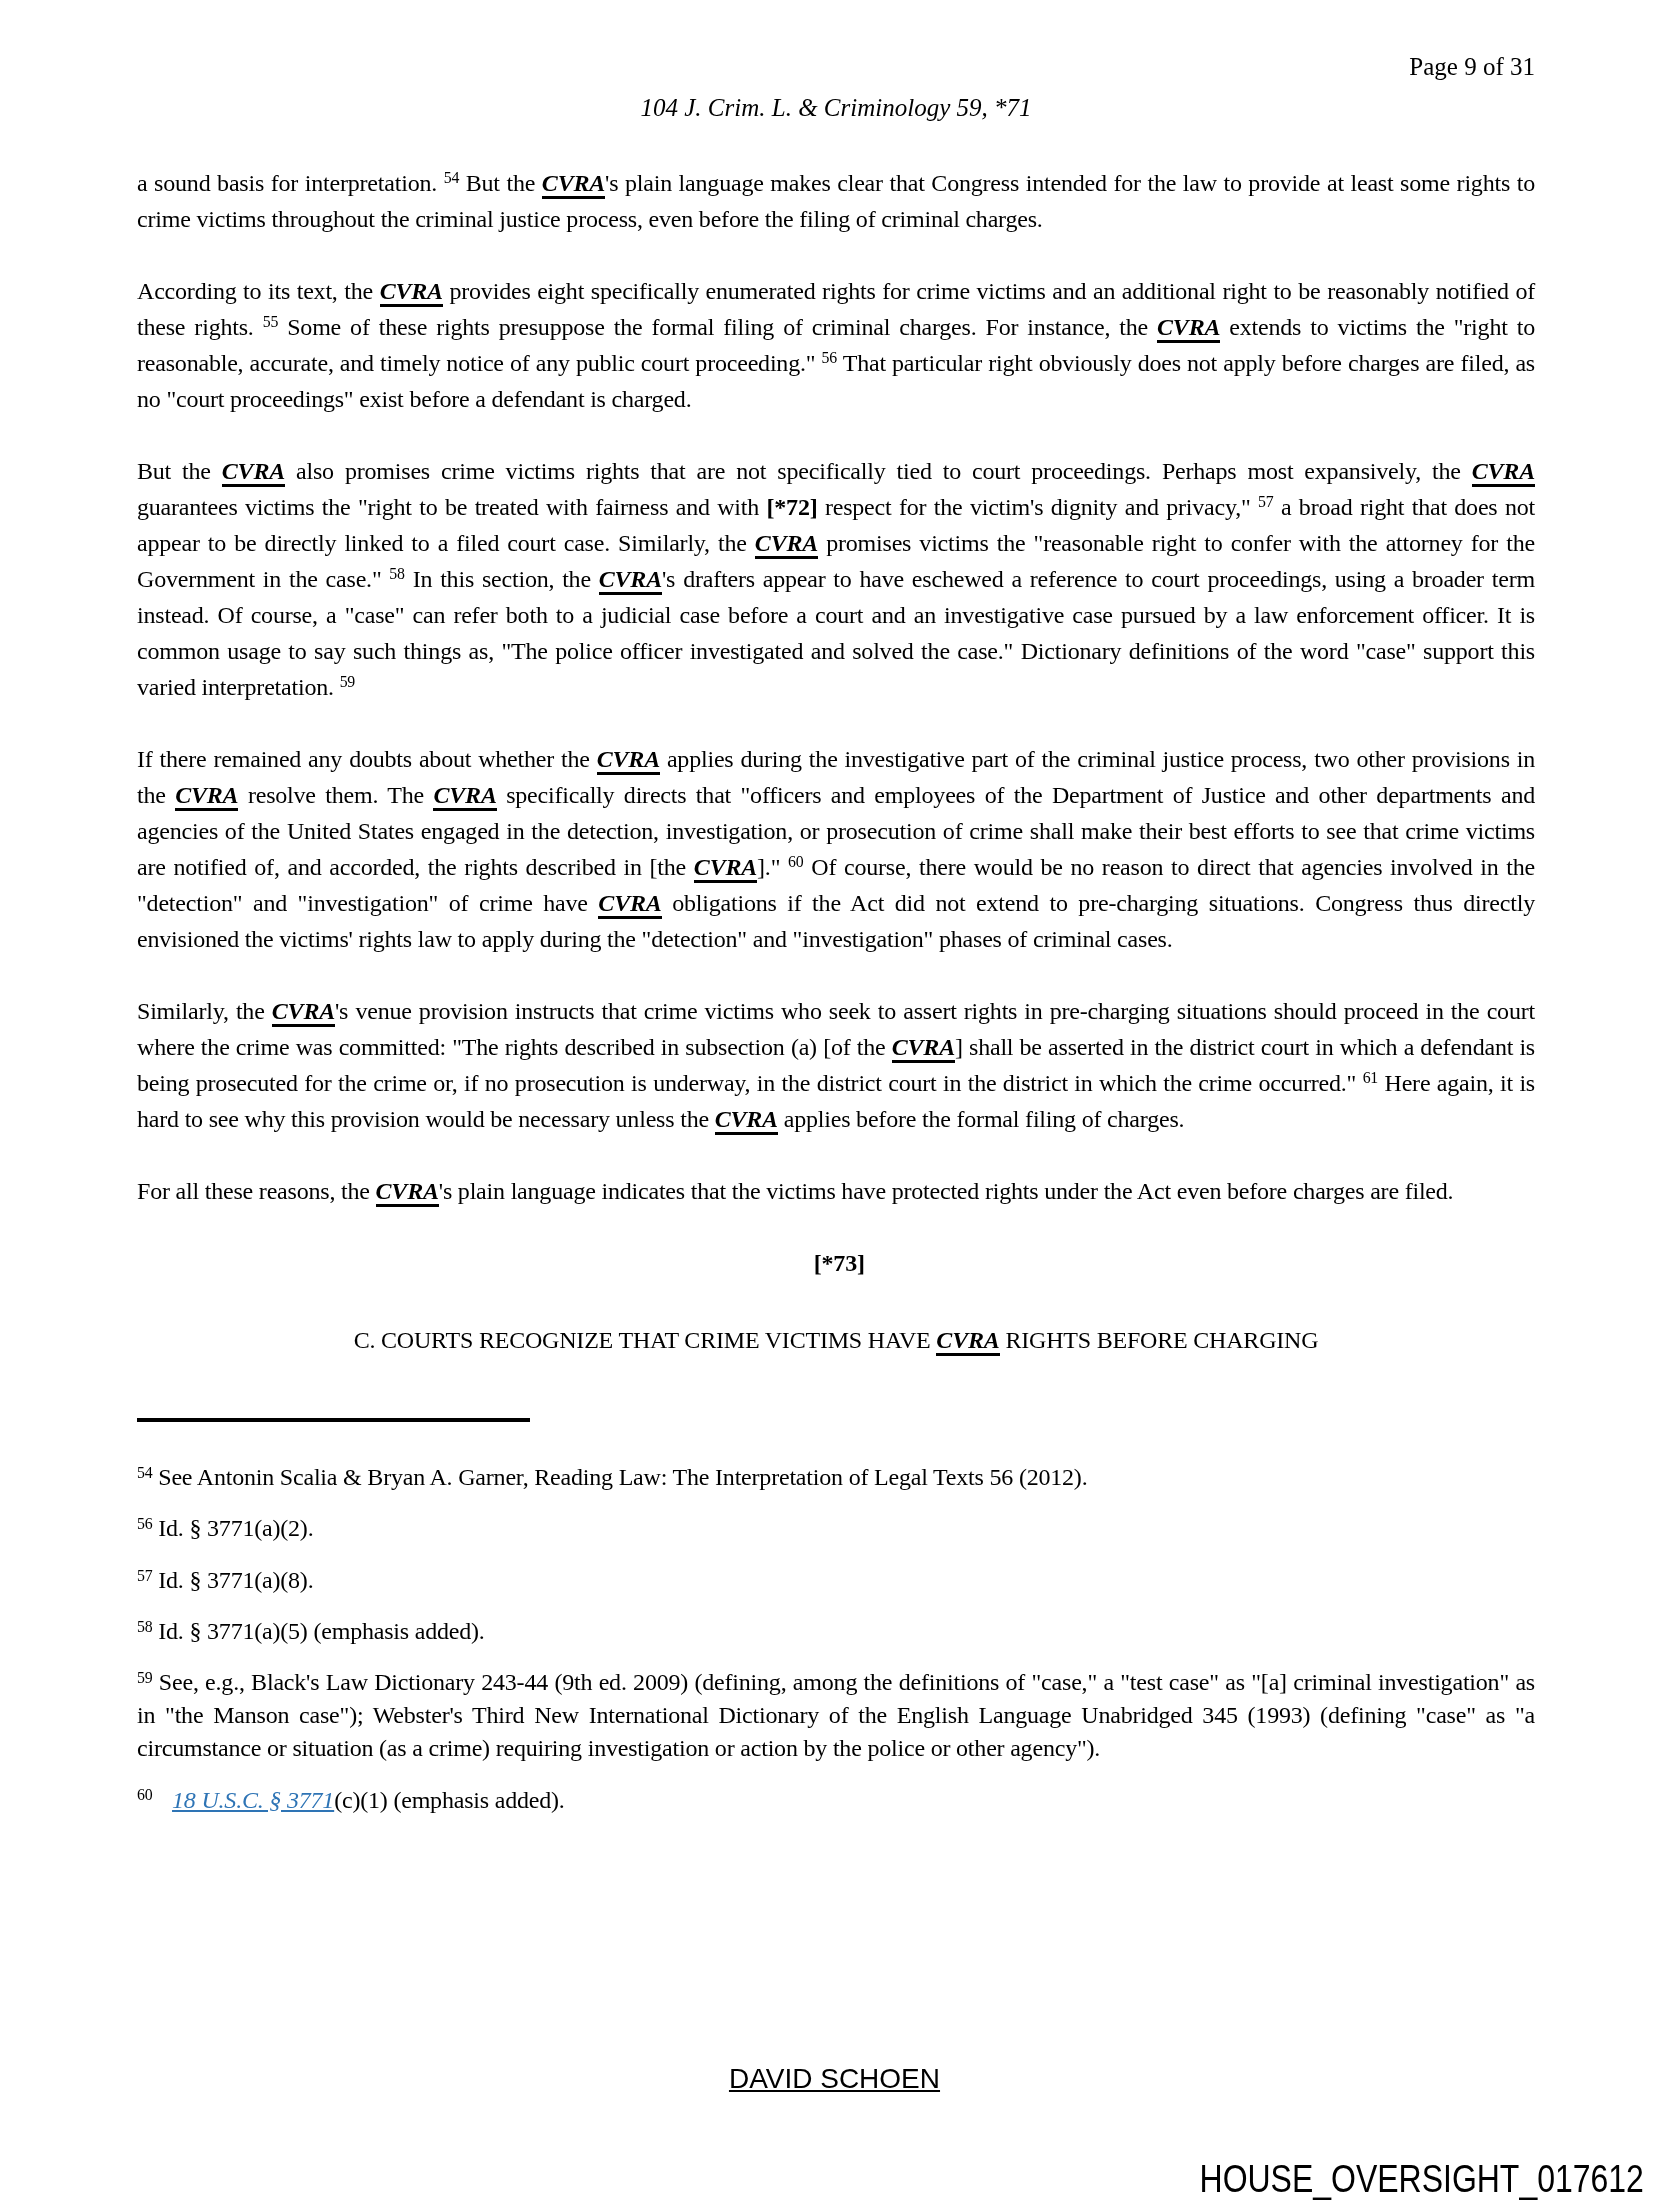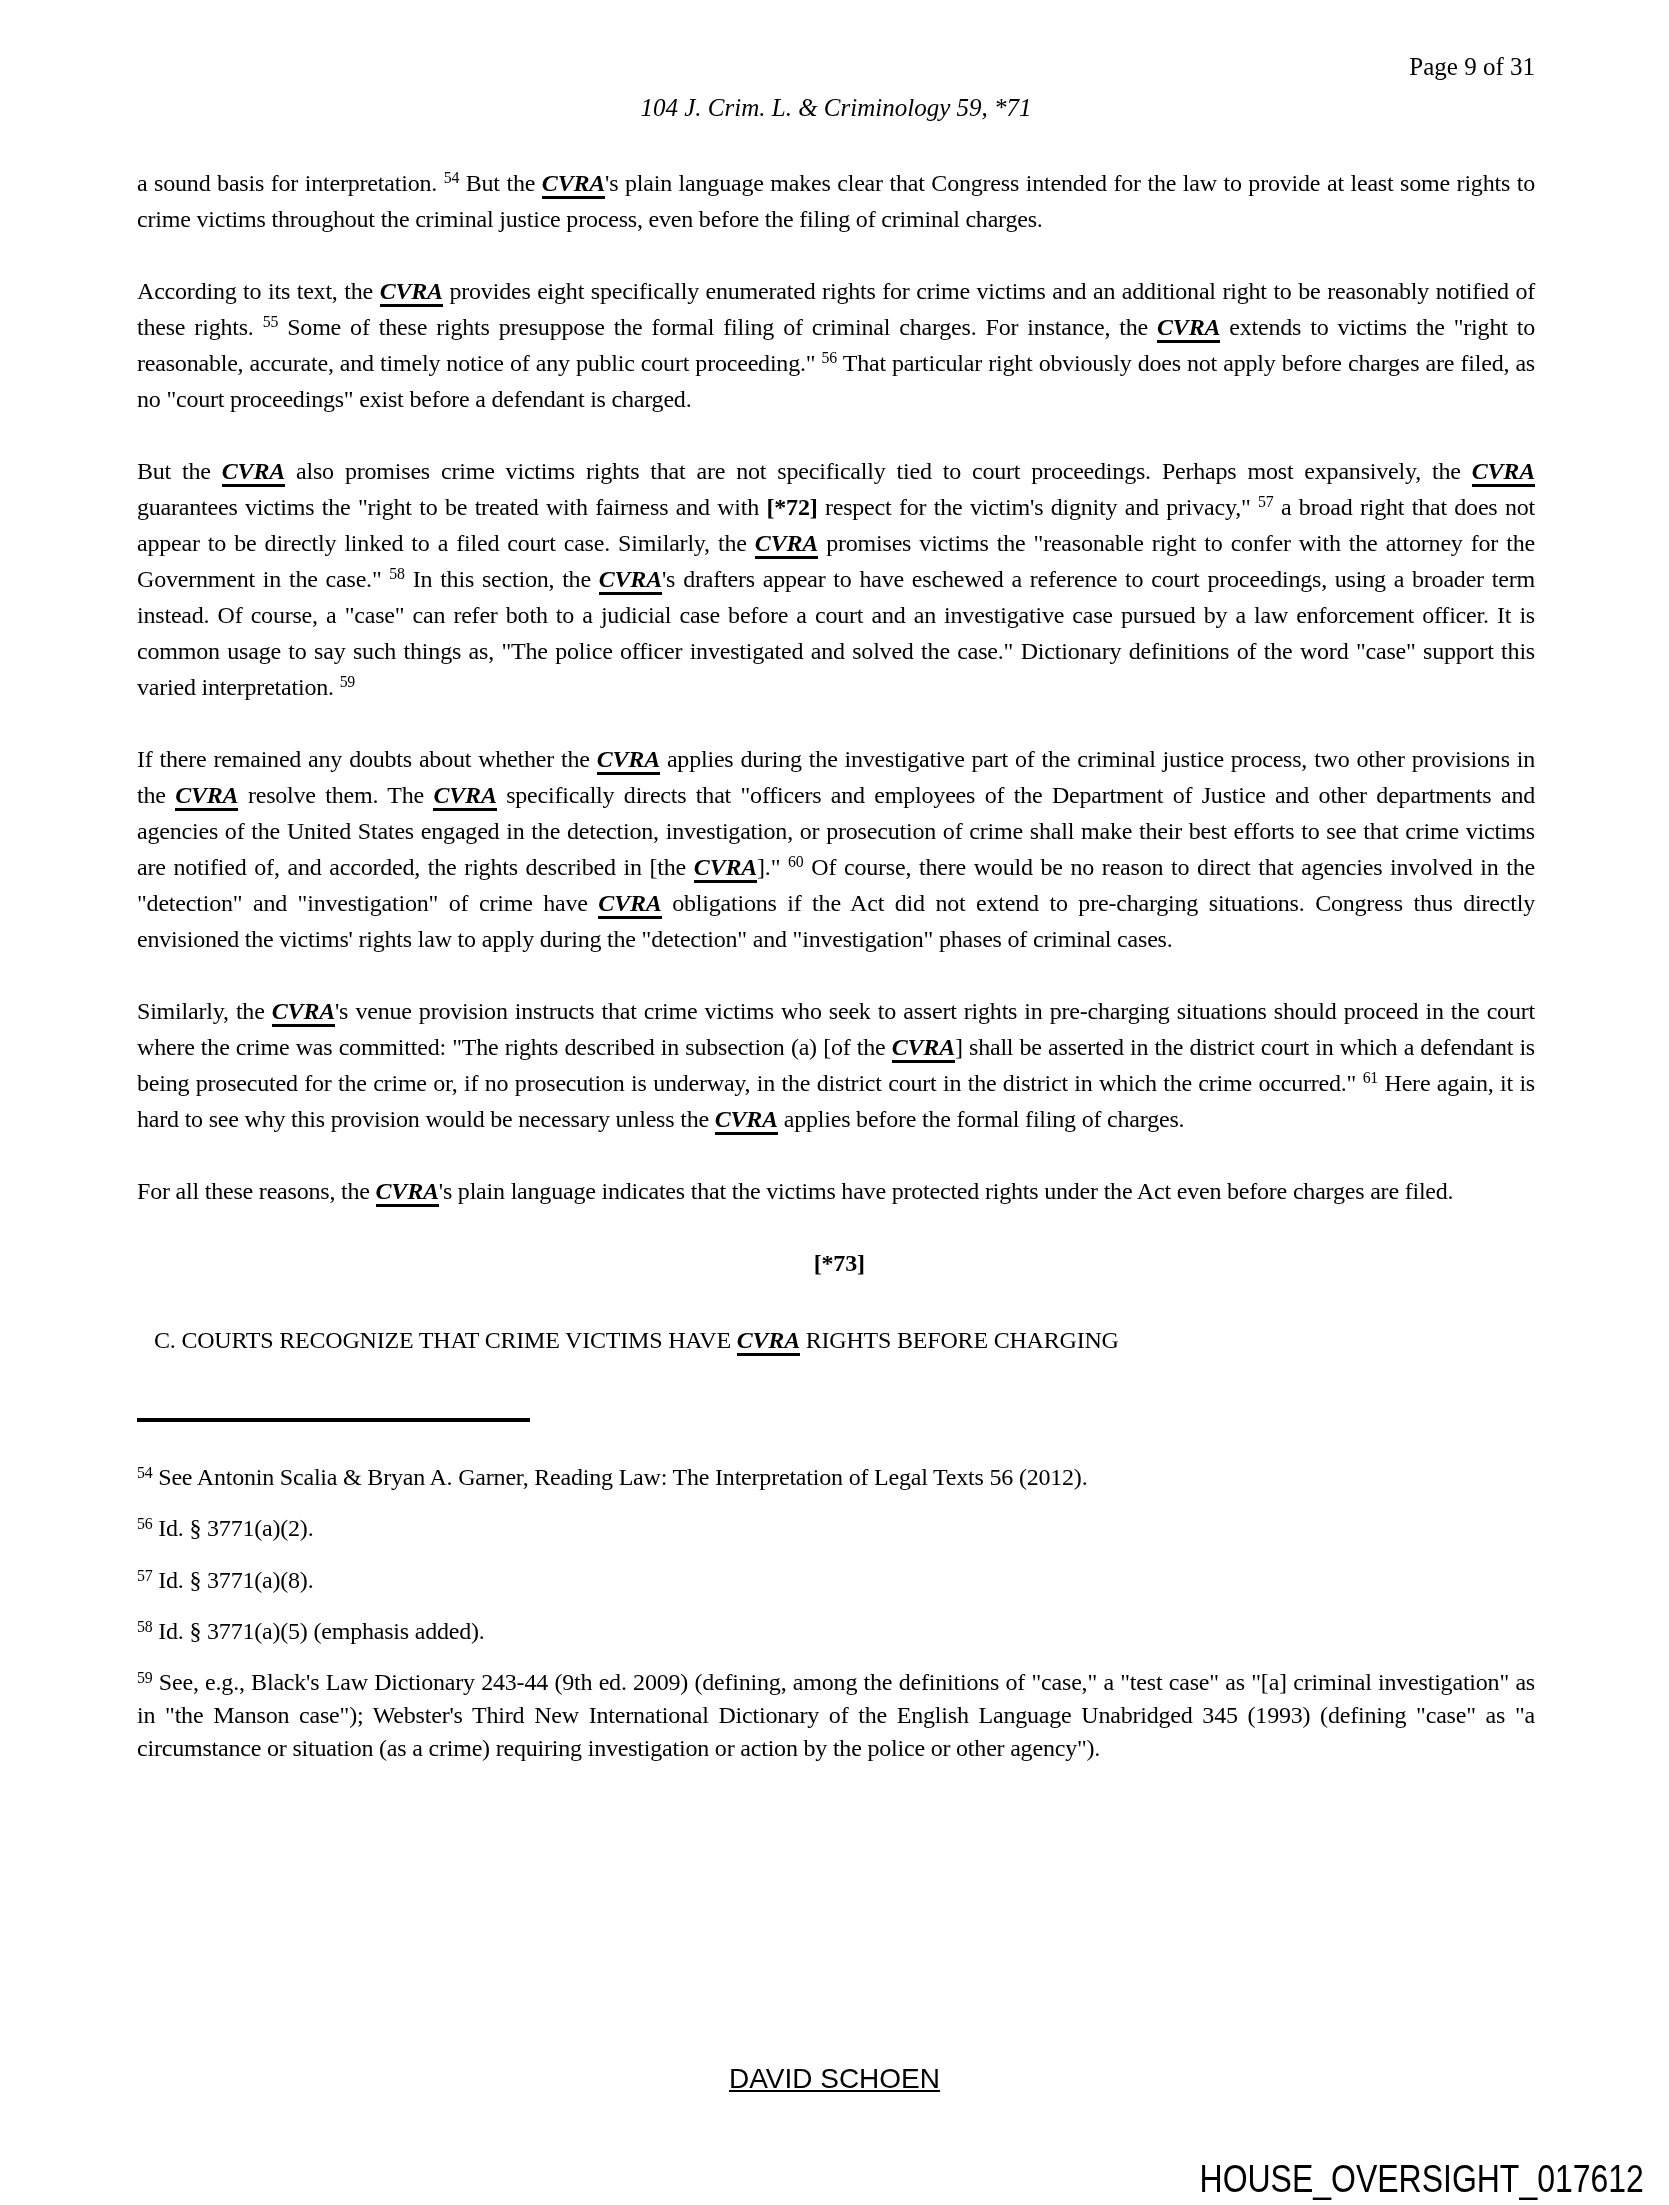--- a/index.html
+++ b/index.html
@@ -47,21 +47,21 @@
   p.page-marker-par {
     text-align: center;
     padding-left: 6.5px;
     margin: 9.2px 0 41px 0;
   }
   .section-heading {
     font-size: 24px;
     line-height: 36px;
     letter-spacing: -0.2px;
     font-weight: normal;
-    text-align: left;
+    text-align: center;
     margin: 17px;
   }
   .footnote-separator {
     width: 393px;
     height: 4.6px;
     background: #000000;
     margin: 60px 0 39px 0;
   }
   .footnotes p.footnote {
     font-size: 24px;
@@ -131,18 +131,19 @@
         <p class="body-paragraph page-marker-par"><span class="bold">[*73]</span></p>
       </div>
     <h3 class="section-heading"><span>C. COURTS RECOGNIZE THAT CRIME VICTIMS HAVE </span><span class="cvra">CVRA</span><span> RIGHTS BEFORE CHARGING</span></h3>
     <div class="footnote-separator"></div>
     <div class="footnotes">
         <p class="footnote"><span class="sup">54</span><span> See Antonin Scalia &amp; Bryan A. Garner, Reading Law: The Interpretation of Legal Texts 56 (2012).</span></p>
         <p class="footnote"><span class="sup">56</span><span> Id. § 3771(a)(2).</span></p>
         <p class="footnote"><span class="sup">57</span><span> Id. § 3771(a)(8).</span></p>
         <p class="footnote"><span class="sup">58</span><span> Id. § 3771(a)(5) (emphasis added).</span></p>
         <p class="footnote"><span class="sup">59</span><span> See, e.g., Black's Law Dictionary 243-44 (9th ed. 2009) (defining, among the definitions of "case," a "test case" as "[a] criminal investigation" as in "the Manson case"); Webster's Third New International Dictionary of the English Language Unabridged 345 (1993) (defining "case" as "a circumstance or situation (as a crime) requiring investigation or action by the police or other agency").</span></p>
+        <p class="footnote"><span class="sup">60</span><span class="gap"></span><span class="link" style="color: rgb(46, 116, 181);">18 U.S.C. § 3771</span><span>(c)(1) (emphasis added).</span></p>
       </div>
   </div>
   <div class="author-footer">DAVID SCHOEN</div>
   <div class="bates-number">HOUSE_OVERSIGHT_017612</div>
 </div>
 
 
 </body></html>

